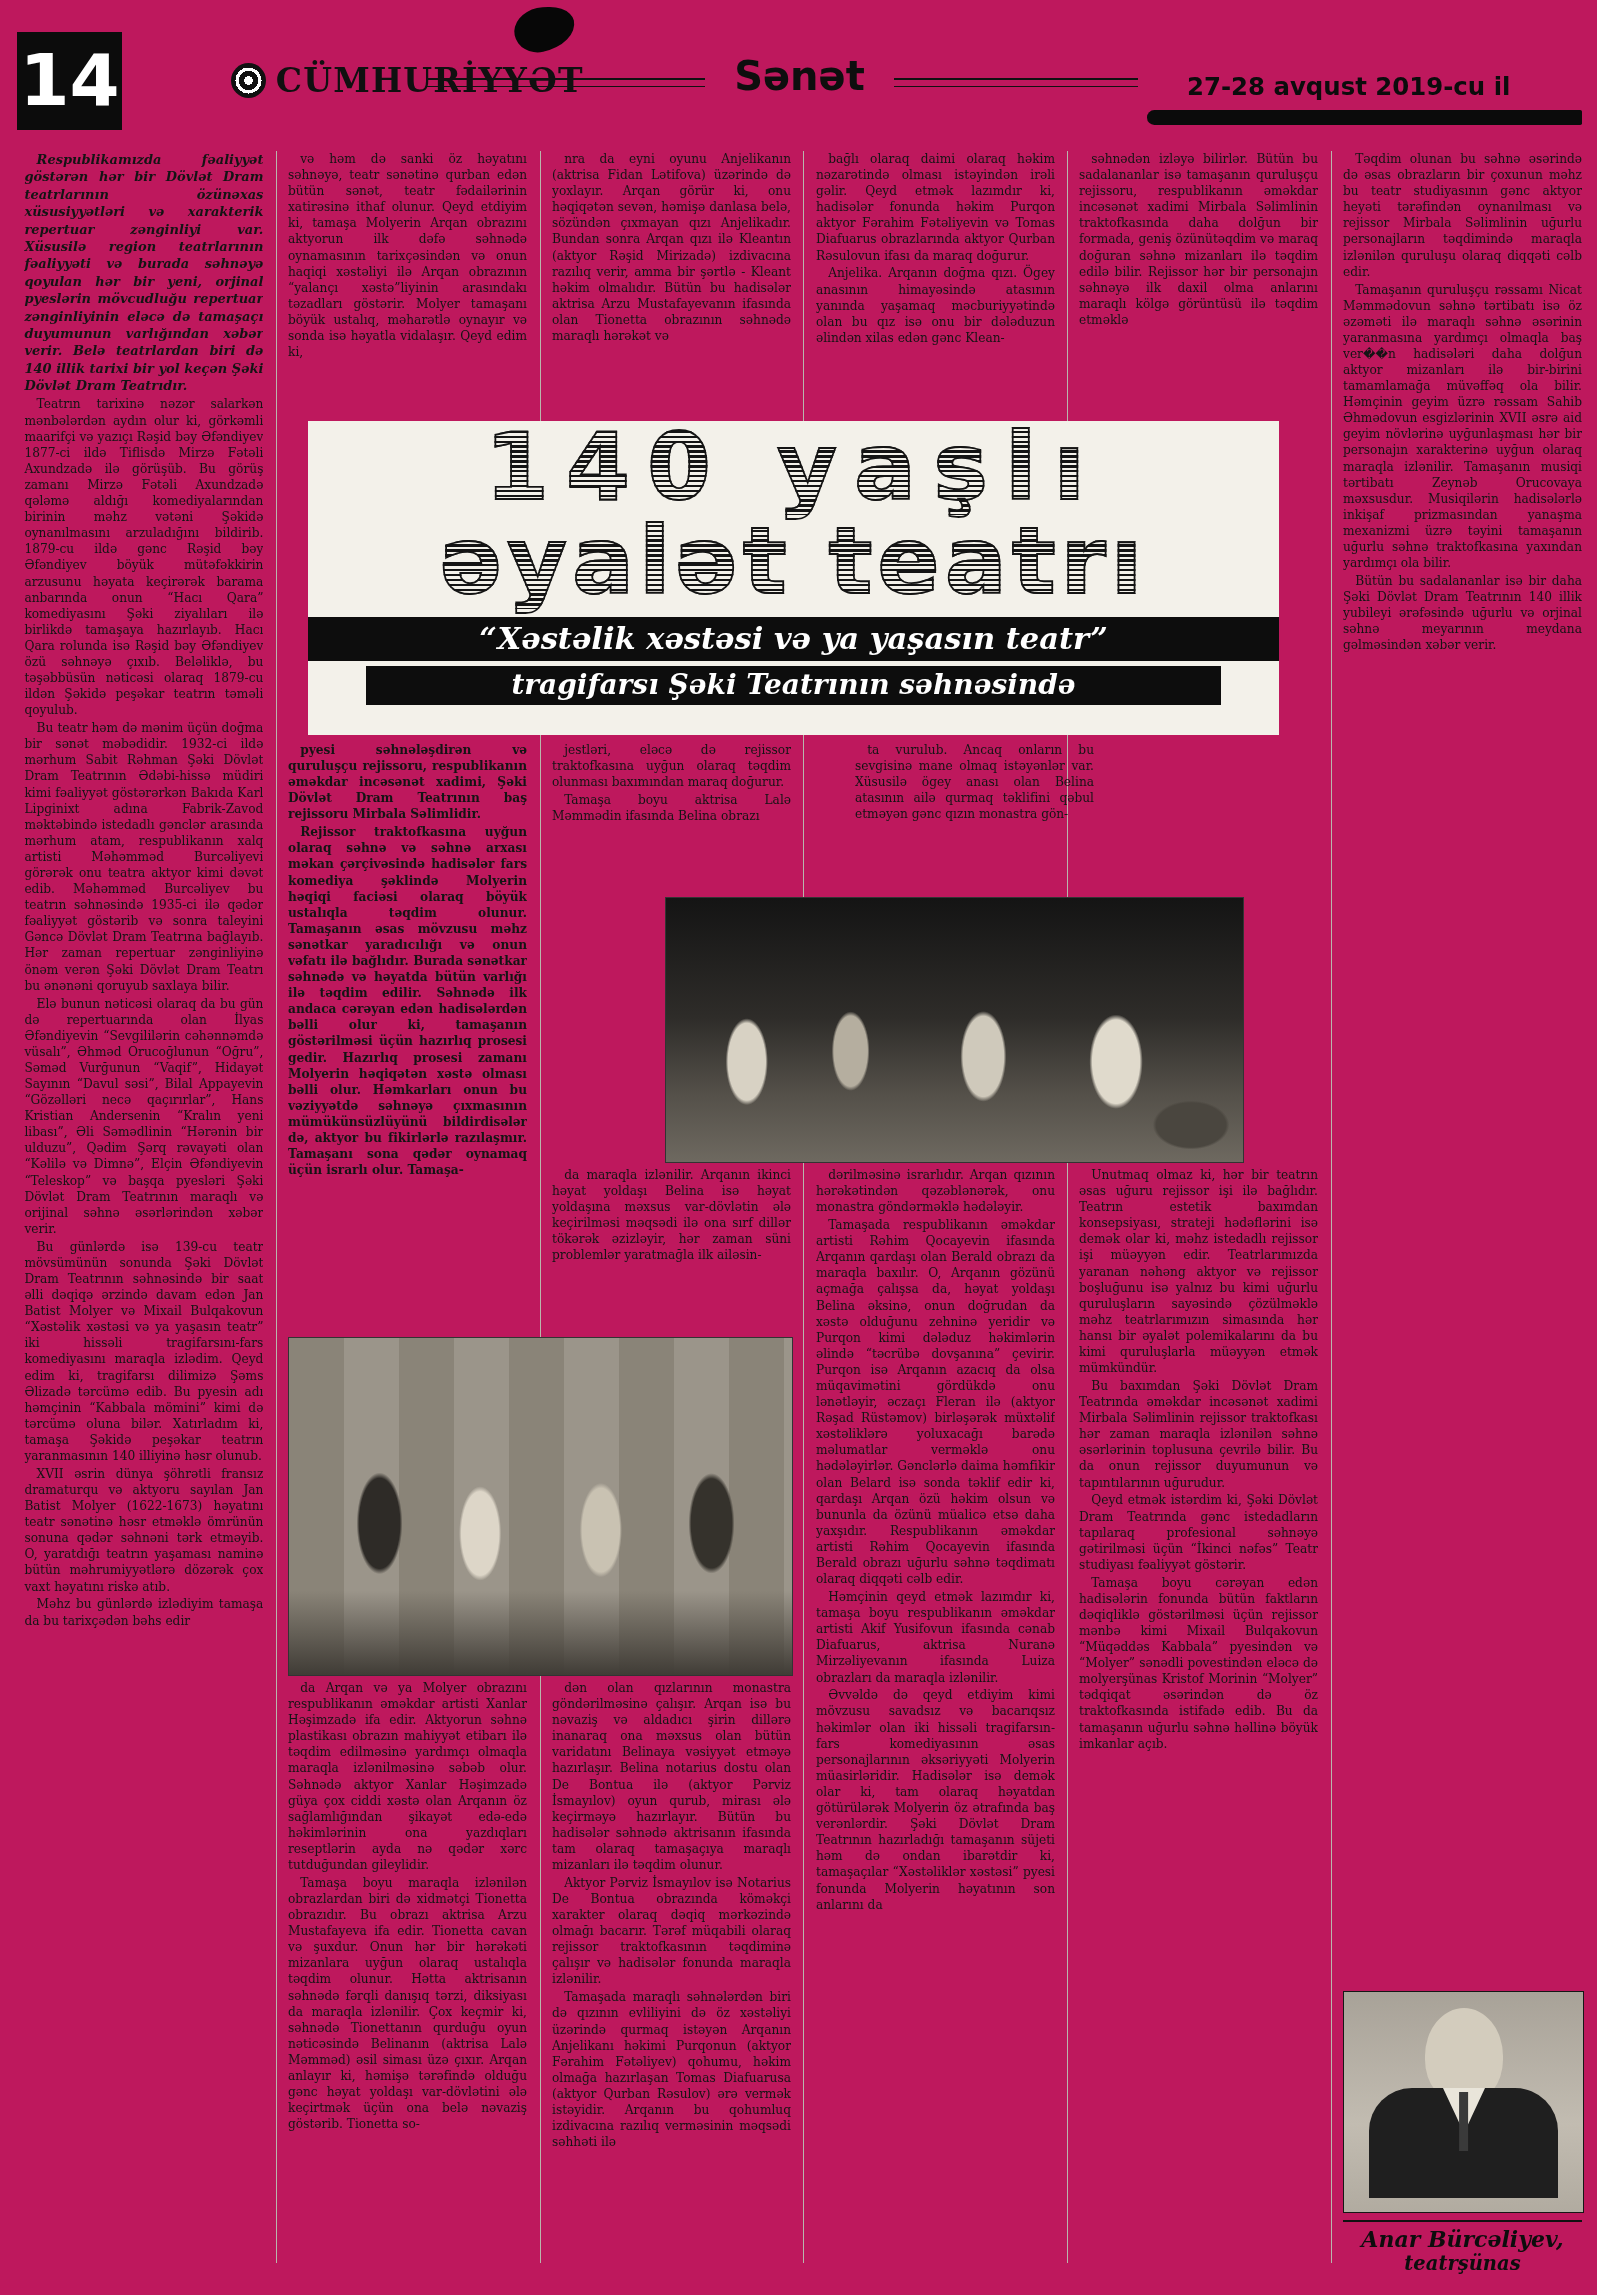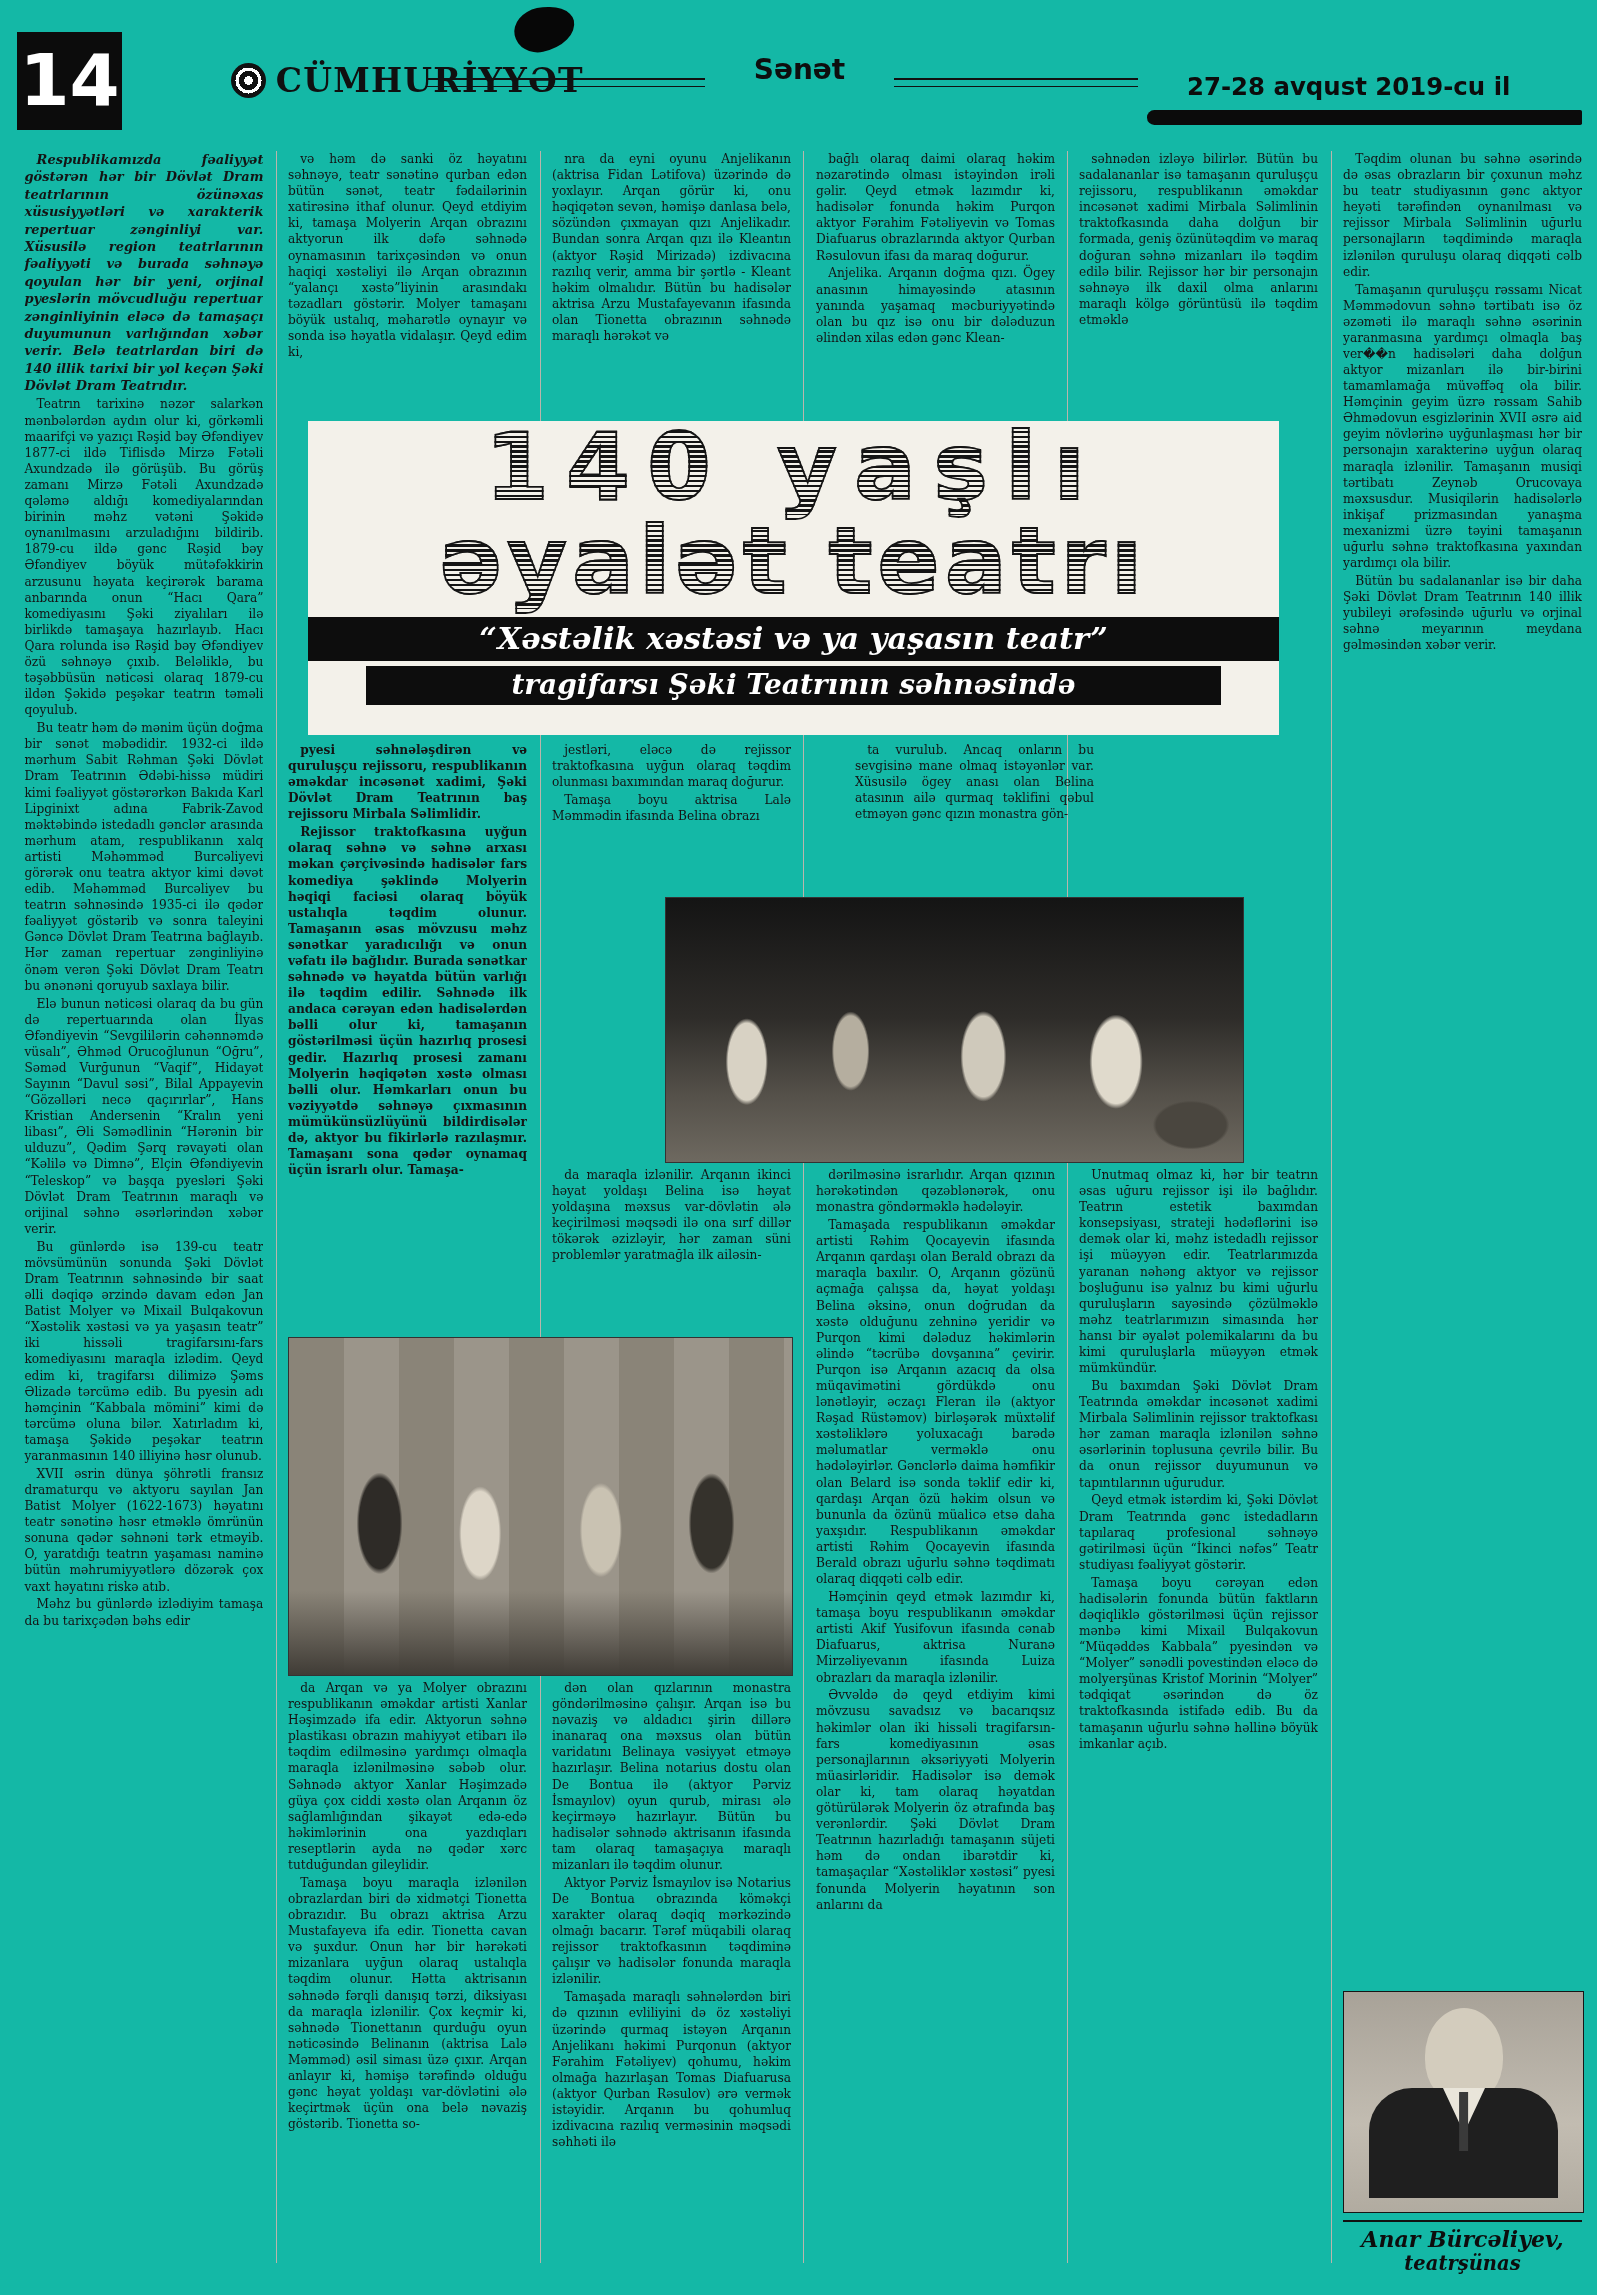--- a/index.html
+++ b/index.html
@@ -1,18 +1,18 @@
 <!DOCTYPE html>
 <html lang="az" style="font-size:9.8px"><head>
 <meta charset="utf-8">
 <style>
   html,body{margin:0;padding:0;background:#d8d5cf;}
   .page{
     position:relative; width:1597px; height:2295px;
-    background:#14b8a6; color:#161616;
+    background:#be185d; color:#161616;
     font-family:"DejaVu Serif","DejaVu Sans",serif;
     overflow:hidden;
   }
   
   .pagenum{
     position:absolute; left:17px; top:32px; width:105px; height:98px;
     background:#0c0c0c; color:#fff; font-family:"DejaVu Sans",sans-serif;
     font-weight:bold; font-size:72px; line-height:96px; text-align:center;
   }
   .brand{position:absolute; left:231px; top:61px; display:flex; align-items:center; gap:9.8px;}
@@ -24,21 +24,21 @@
     font-family:"DejaVu Serif",serif; font-weight:bold; font-size:33px;
     letter-spacing:1.2px; color:#101010;
   }
   .ink{
     position:absolute; left:514px; top:7.3px; width:61px; height:44px;
     background:#070707; border-radius:45% 55% 60% 40% / 50% 45% 55% 50%;
     transform:rotate(-12deg);
   }
   .section-title{
     position:absolute; left:714px; top:53px; width:171px; text-align:center;
-    font-family:"DejaVu Sans",sans-serif; font-weight:bold; font-size:28px; color:#0e0e0e;
+    font-family:"DejaVu Sans",sans-serif; font-weight:bold; font-size:40px; color:#0e0e0e;
   }
   .hrule{position:absolute; height:5.5px; border-top:2.4px solid #111; border-bottom:1.8px solid #111;}
   .hrule-left{left:427px; top:78px; width:278px;}
   .hrule-right{left:894px; top:78px; width:244px;}
   .issue-date{
     position:absolute; left:1187px; top:72px; width:391px;
     font-family:"DejaVu Sans",sans-serif; font-weight:bold; font-size:24.4px; color:#0c0c0c;
   }
   .date-rule{
     position:absolute; left:1147px; top:110px; width:435px; height:14.7px;

